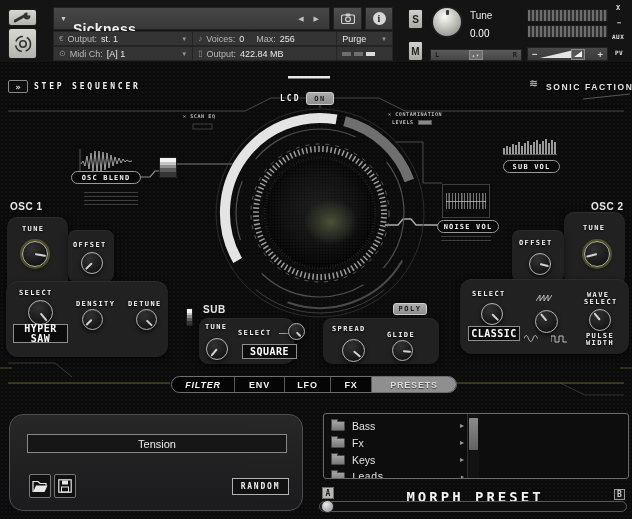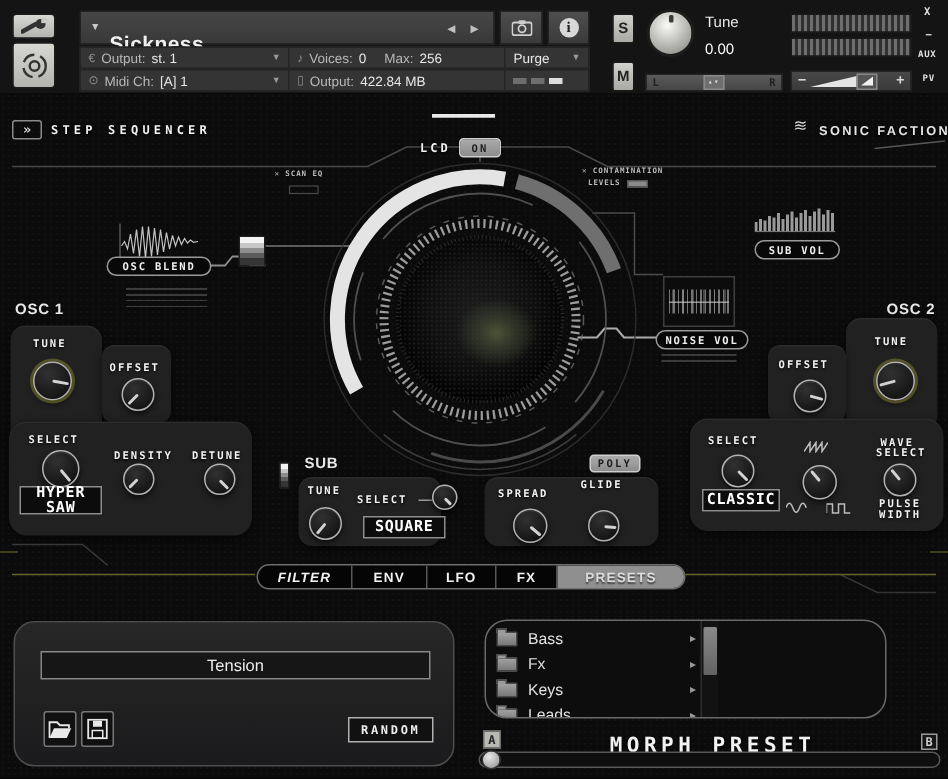--- a/index.html
+++ b/index.html
@@ -90,21 +90,21 @@
   .tab.active{background:#8f8f8f;color:#dcdcdc;text-shadow:0 1px 1px rgba(45,45,45,.8);}
   .ppanel{position:absolute;left:9px;top:352px;width:294px;height:97px;border-radius:14px;border:1px solid #4e4e4e;
           background:linear-gradient(180deg,#272727,#1b1b1d);box-sizing:border-box;}
   .namefield{position:absolute;left:17px;top:19px;width:260px;height:19px;background:#161616;border:1px solid #888;
              box-sizing:border-box;display:flex;align-items:center;justify-content:center;color:#ececec;font-size:11px;}
   .iconbtn{position:absolute;width:22px;height:24px;background:#101010;border:1px solid #777;border-radius:2px;
            display:flex;align-items:center;justify-content:center;box-sizing:border-box;}
   .randbtn{position:absolute;border:1px solid #b2b2b2;background:#111;color:#ededed;
            font:bold 8px "DejaVu Sans Mono",monospace;letter-spacing:1.8px;display:flex;align-items:center;
            justify-content:center;box-sizing:border-box;}
-  .browser{position:absolute;left:323px;top:351px;width:268px;height:66px;border:1px solid #6a6a6a;border-radius:15px;
+  .browser{position:absolute;left:323px;top:351px;width:306px;height:66px;border:1px solid #6a6a6a;border-radius:3px;
            background:#0d0d0d;box-sizing:border-box;overflow:hidden;}
   .brow{position:absolute;left:4px;width:150px;height:15px;display:flex;align-items:center;}
   .ficon{width:12px;height:8px;background:linear-gradient(#a2a2a2,#787878);border:1px solid #4a4a4a;border-radius:1px;
          position:relative;margin:0 7px 0 3px;flex:none;}
   .ficon::before{content:"";position:absolute;top:-3px;left:-1px;width:5px;height:2px;background:#9a9a9a;border:1px solid #4a4a4a;border-bottom:none;}
   .brow .bname{font-size:10.5px;color:#e2e2e2;}
   .brow .barrow{position:absolute;left:132px;color:#999;font-size:8px;}
   .scrollstrip{position:absolute;left:143px;top:0;bottom:0;width:11px;border-left:1px solid #2e2e2e;background:#121212;}
   .scrollthumb{position:absolute;left:1px;top:4px;width:9px;height:32px;background:linear-gradient(#8a8a8a,#626262);border-radius:1px;}
   .abbtn{position:absolute;box-sizing:border-box;font:bold 8px "DejaVu Sans Mono",monospace;display:flex;
@@ -385,21 +385,21 @@
         <div class="ptr" style="transform:rotate(135deg);"></div>
       </div>
     <div class="valbox" style="left:242px;top:282px;width:55px;height:15px;">SQUARE</div>
 
     <div class="onbtn" style="left:393px;top:241px;width:34px;height:12px;">POLY</div>
     <div class="panel" style="left:323px;top:256px;width:116px;height:46px;border-radius:9px;"></div>
     <div class="lbl" style="left:332px;top:264px;">SPREAD</div>
     <div class="knob" style="left:342px;top:277px;width:23px;height:23px;">
         <div class="ptr" style="transform:rotate(130deg);"></div>
       </div>
-    <div class="lbl" style="left:387px;top:258px;">GLIDE</div>
+    <div class="lbl" style="left:387px;top:270px;">GLIDE</div>
     <div class="knob" style="left:392px;top:278px;width:21px;height:21px;">
         <div class="ptr" style="transform:rotate(95deg);"></div>
       </div>
 
     <div class="panel" style="left:460px;top:217px;width:169px;height:75px;border-radius:12px;"></div>
     <div class="lbl" style="left:472px;top:229px;">SELECT</div>
     <div class="knob" style="left:481px;top:241px;width:22px;height:22px;">
         <div class="ptr" style="transform:rotate(135deg);"></div>
       </div>
     <div class="valbox" style="left:468px;top:264px;width:52px;height:15px;">CLASSIC</div>
@@ -460,21 +460,21 @@
       <div class="brow" style="top:21px;">
         <span class="ficon"></span>
         <span class="bname">Fx</span>
         <span class="barrow">▸</span>
       </div>
       <div class="brow" style="top:38px;">
         <span class="ficon"></span>
         <span class="bname">Keys</span>
         <span class="barrow">▸</span>
       </div>
-      <div class="brow" style="top:55px;">
+      <div class="brow" style="top:55px;font-family:Liberation Mono, monospace;">
         <span class="ficon"></span>
         <span class="bname">Leads</span>
         <span class="barrow">▸</span>
       </div>
       <div class="scrollstrip">
         <div class="scrollthumb"></div>
       </div>
     </div>
 
     <div class="abbtn" style="left:322px;top:425px;width:12px;height:12px;background:#b8b8b2;border:1px solid #6e6e6e;color:#1e1e1e;">A</div>

